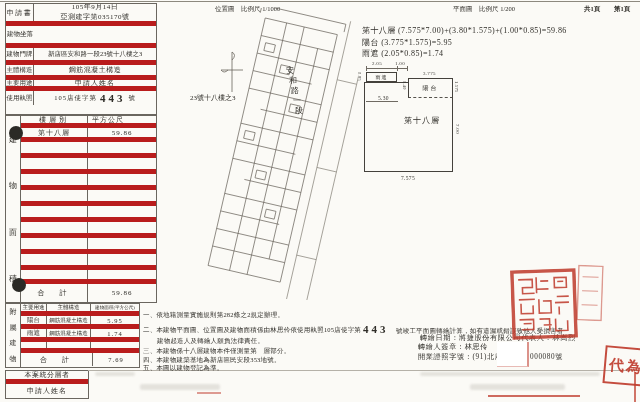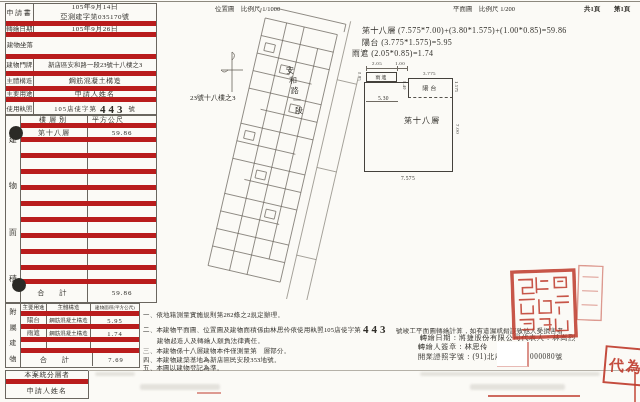--- a/index.html
+++ b/index.html
@@ -47,24 +47,20 @@
   <div class="t" style="left:614px;top:5px;font-size:6.5px;font-weight:bold;">第1頁</div>
 
   <div class="tbl" style="left:5px;top:3px;width:152px;height:112px;">
     <div class="row" style="height:22px;">
       <div class="cell lbl" style="width:28px;">申請書</div>
       <div class="cell" style="flex:1;flex-direction:column;justify-content:center;line-height:1.3;letter-spacing:.5px;">
         <span>105年9月14日</span>
         <span>亞測建字第035170號</span>
       </div>
     </div>
-    <div class="row" style="height:11px;">
-      <div class="cell lbl" style="width:28px;font-size:6.5px;letter-spacing:0;">轉繪日期</div>
-      <div class="cell" style="flex:1;letter-spacing:.5px;">105年9月26日</div>
-    </div>
     <div class="row" style="height:22px;">
       <div class="cell lbl" style="width:28px;font-size:6.5px;letter-spacing:0;">建物坐落</div>
     </div>
     <div class="row" style="height:17px;">
       <div class="cell lbl" style="width:28px;font-size:6.5px;letter-spacing:0;">建物門牌</div>
       <div class="cell" style="flex:1;font-size:6.5px;letter-spacing:0;">新店區安和路一段23號十八樓之3</div>
     </div>
     <div class="row" style="height:15px;">
       <div class="cell lbl" style="width:28px;font-size:6.5px;letter-spacing:0;">主體構造</div>
       <div class="cell" style="flex:1;letter-spacing:.5px;">鋼筋混凝土構造</div>
@@ -238,21 +234,21 @@
   </svg>
   <div class="t" style="left:189px;top:95px;font-size:7px;background:rgba(251,250,246,.75);padding:0 1px;">23號十八樓之3</div>
   <div class="t" style="left:286px;top:67px;font-size:8px;">安</div>
   <div class="t" style="left:289px;top:77px;font-size:8px;">和</div>
   <div class="t" style="left:291px;top:87px;font-size:8px;">路</div>
   <div class="t" style="left:293px;top:97px;font-size:8px;">一</div>
   <div class="t" style="left:295px;top:107px;font-size:8px;">段</div>
 
   <div class="t" style="left:362px;top:27px;font-size:8px;letter-spacing:.4px;">第十八層 (7.575*7.00)+(3.80*1.575)+(1.00*0.85)=59.86</div>
   <div class="t" style="left:362px;top:39px;font-size:8px;letter-spacing:.4px;">陽台 (3.775*1.575)=5.95</div>
-  <div class="t" style="left:352px;top:50px;font-size:8px;letter-spacing:.4px;">雨遮 (2.05*0.85)=1.74</div>
+  <div class="t" style="left:362px;top:50px;font-size:8px;letter-spacing:.4px;">雨遮 (2.05*0.85)=1.74</div>
 
   <div class="box" style="left:364px;top:82px;width:89px;height:90px;"></div>
   <div class="box" style="left:366px;top:72px;width:31px;height:10px;display:flex;align-items:center;justify-content:center;">
     <span style="font-size:5px;letter-spacing:1px;">雨遮</span>
   </div>
   <div class="box" style="left:408px;top:78px;width:45px;height:20px;border-bottom:1px dashed #55524c;background:#fbfaf6;display:flex;align-items:center;justify-content:center;">
     <span style="font-size:6px;letter-spacing:2px;">陽台</span>
   </div>
   <div class="t" style="left:392px;top:117px;width:60px;text-align:center;font-size:8px;letter-spacing:1px;">第十八層</div>
 

